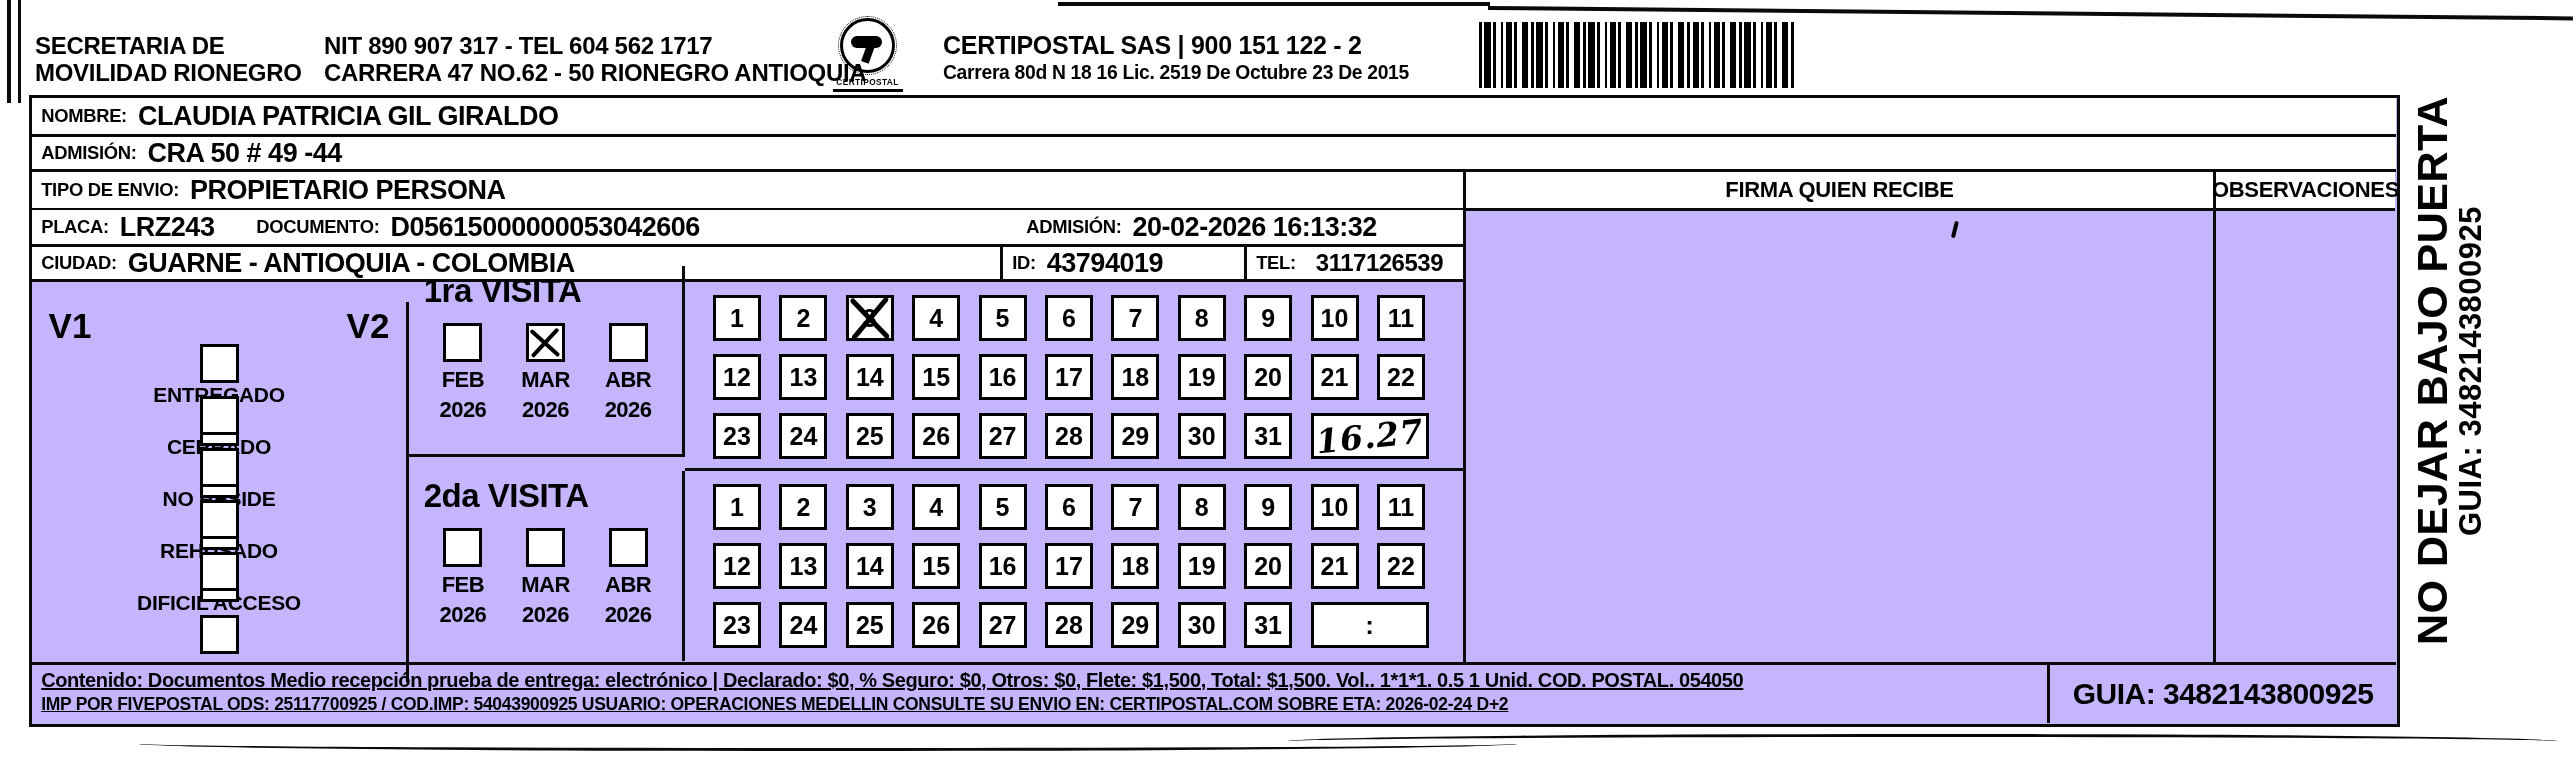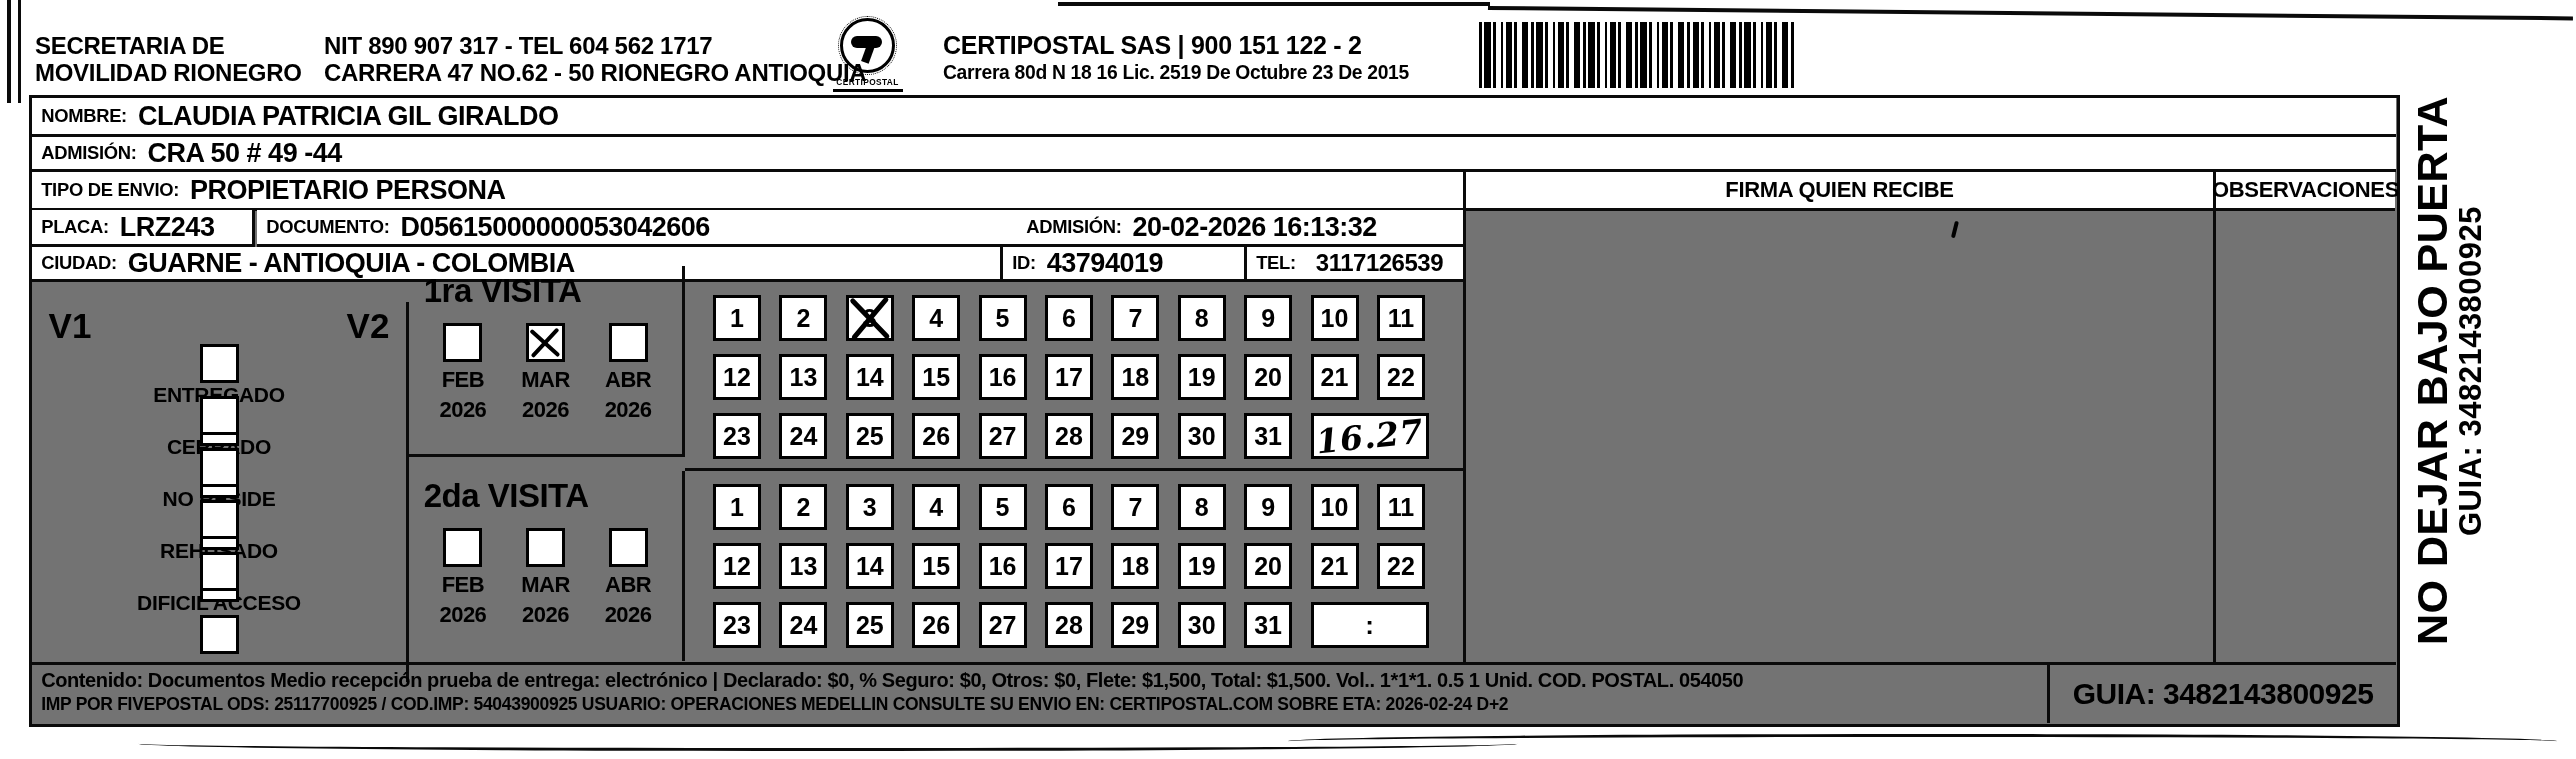--- a/index.html
+++ b/index.html
@@ -30,21 +30,21 @@
   .barcode { background-image: repeating-linear-gradient(90deg,
       #000 0 2.8px,  #fff 2.8px 5.5px,
       #000 5.5px 12px, #fff 12px 14px,
       #000 14px 16.6px, #fff 16.6px 22px,
       #000 22px 24px, #fff 24px 27px,
       #000 27px 33px, #fff 33px 35px,
       #000 35px 38px, #fff 38px 43px,
       #000 43px 49px, #fff 49px 52px); }
 
   
-  .form { border:3.7px solid #0a0a0a; background:#737373; }
+  .form { border:3.7px solid #0a0a0a; background:#c4b5fd; }
   .cell { position:absolute; display:flex; align-items:center; gap:11px; padding-left:9.2px; background:#fff; }
   .bb { border-bottom:3.7px solid #0a0a0a; }
   .br { border-right:3.7px solid #0a0a0a; }
   .bl { border-left:3.7px solid #0a0a0a; }
   .bt { border-top:3.7px solid #0a0a0a; }
   .lbl { font-size:18.4px; font-weight:bold; letter-spacing:-0.3px; white-space:nowrap; }
   .val { font-size:27px; font-weight:bold; letter-spacing:-0.5px; white-space:nowrap; }
   .val-sm { font-size:24px; font-weight:bold; letter-spacing:-0.5px; white-space:nowrap; }
   .hdr-cell { justify-content:center; padding-left:0; font-size:22px; font-weight:bold; letter-spacing:-0.3px; }
 
@@ -144,21 +144,21 @@
       <span>FIRMA QUIEN RECIBE</span>
     </div>
     <div class="cell bb bl hdr-cell" style="left:2181px; top:74px; width:182px; height:39px;">
       <span>OBSERVACIONES</span>
     </div>
 
     <div class="cell bb br" style="left:0; top:112px; width:223px; height:37px;">
       <span class="lbl">PLACA:</span>
       <span class="val">LRZ243</span>
     </div>
-    <div class="cell bb br" style="left:225px; top:112px; width:850px; height:37px;">
+    <div class="cell bb br" style="left:215px; top:112px; width:850px; height:37px;">
       <span class="lbl">DOCUMENTO:</span>
       <span class="val">D05615000000053042606</span>
     </div>
     <div class="cell bb" style="left:985px; top:112px; width:446px; height:37px;">
       <span class="lbl">ADMISIÓN:</span>
       <span class="val">20-02-2026 16:13:32</span>
     </div>
 
     <div class="cell bb br" style="left:0; top:149px; width:971px; height:35px;">
       <span class="lbl">CIUDAD:</span>
@@ -333,21 +333,21 @@
             </div>
           </div>
         </div>
       </div>
 
     <div class="abs bl" style="left:1431px; top:112px; width:750px; height:452px;">
       <div class="pen-mark" style="left:487px; top:11px;"></div>
     </div>
     <div class="abs bl" style="left:2181px; top:112px; width:182px; height:452px;"></div>
 
-    <div class="abs bt" style="left:0; top:564px; width:2015px; height:77px; padding:3.7px 9.2px;">
+    <div class="abs bt" style="left:0; top:564px; width:2015px; height:77px; padding:3.7px 9.2px;text-decoration:underline;">
       <div class="foot-line1">Contenido: Documentos Medio recepción prueba de entrega: electrónico | Declarado: $0, % Seguro: $0, Otros: $0, Flete: $1,500, Total: $1,500. Vol.. 1*1*1. 0.5  1 Unid. COD. POSTAL. 054050</div>
       <div class="foot-line2">IMP POR FIVEPOSTAL ODS: 25117700925 / COD.IMP: 54043900925 USUARIO: OPERACIONES MEDELLIN CONSULTE SU ENVIO EN: CERTIPOSTAL.COM SOBRE ETA: 2026-02-24 D+2</div>
     </div>
     <div class="abs bt bl guia-box" style="left:2015px; top:564px; width:349px; height:61px;">
       <span>GUIA: 3482143800925</span>
     </div>
   </div>
 
   <div class="side-text">
     <div class="side-warning">NO DEJAR BAJO PUERTA</div>

